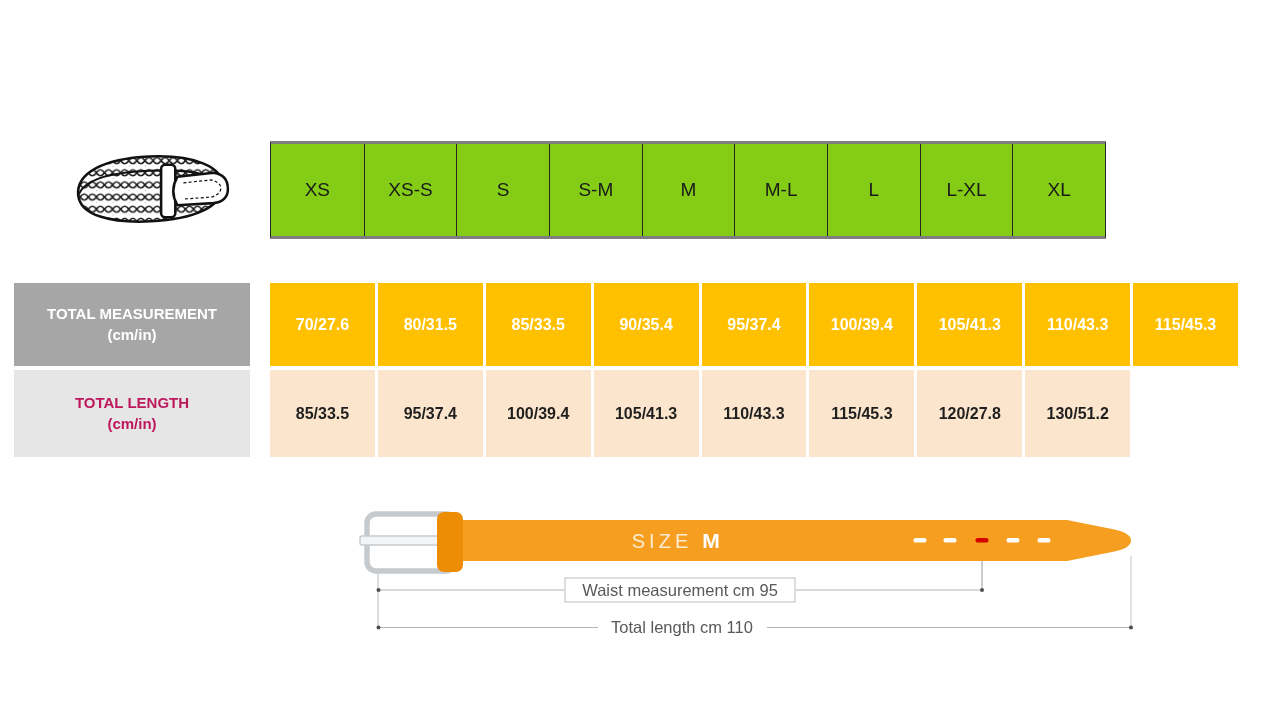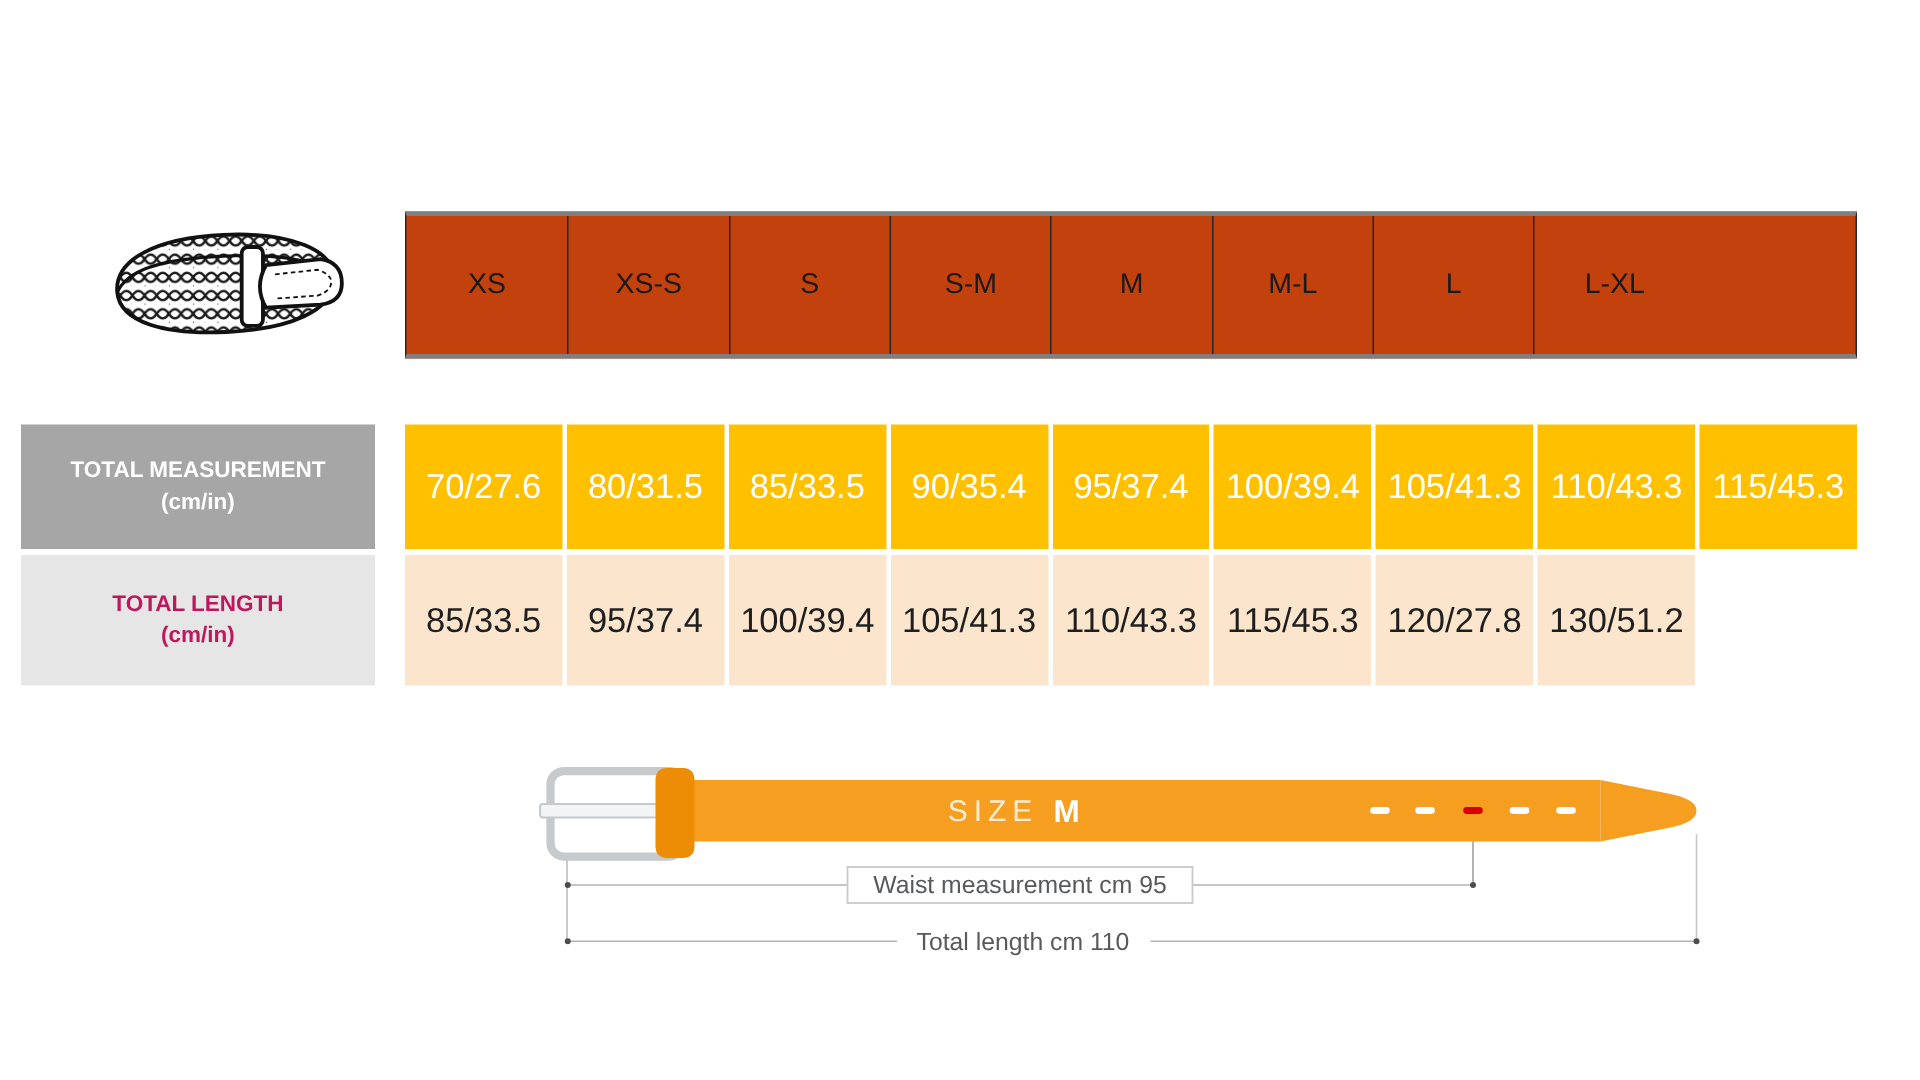--- a/index.html
+++ b/index.html
@@ -4,25 +4,25 @@
 <style>
   html,body{margin:0;padding:0;}
   body{
     width:1280px;height:720px;position:relative;background:#ffffff;
     font-family:"Liberation Sans","DejaVu Sans",sans-serif;overflow:hidden;
   }
   
   .belt-illustration{position:absolute;left:64px;top:142px;width:172px;height:102px;}
   
   .size-header{
-    position:absolute;left:270px;top:141px;width:968px;height:98px;
+    position:absolute;left:270px;top:141px;width:836px;height:98px;
     display:grid;grid-template-columns:repeat(9,1fr);
     border-top:3px solid #7f7f7f;border-bottom:3px solid #7f7f7f;
     border-left:1.5px solid #262626;border-right:1.5px solid #262626;
-    box-sizing:border-box;background:#c2410c;
+    box-sizing:border-box;background:#84cc16;
   }
   .size-header .cell{
     display:flex;align-items:center;justify-content:center;
     font-size:19px;color:#1a1a1a;border-left:1.5px solid #262626;
   }
   .size-header .cell:first-child{border-left:none;}
   
   .row-label{
     position:absolute;left:14px;width:236px;box-sizing:border-box;
     display:flex;flex-direction:column;align-items:center;justify-content:center;
@@ -31,21 +31,21 @@
   .row-label.waist{top:283px;height:83px;background:#a6a6a6;color:#ffffff;}
   .row-label.total{top:370px;height:87px;background:#e7e6e6;color:#be185d;}
   .value-row{
     position:absolute;left:270px;width:968px;
     display:grid;grid-template-columns:repeat(9,1fr);column-gap:3px;
   }
   .value-row.waist{top:283px;height:83px;}
   .value-row.total{top:370px;height:87px;}
   .value-row .cell{
     display:flex;align-items:center;justify-content:center;
-    font-weight:normal;font-size:23px;text-align:right;
+    font-weight:bold;font-size:16px;text-align:right;
   }
   .value-row.waist .cell{background:#ffc000;color:#ffffff;}
   .value-row.total .cell{background:#fce5cd;color:#1f1f1f;}
   
   .belt-diagram{position:absolute;left:355px;top:500px;width:790px;height:150px;}
   .dim-text{fill:#58595b;font-size:16.5px;font-family:"Liberation Sans","DejaVu Sans",sans-serif;}
   .size-text{font-family:"Liberation Sans","DejaVu Sans",sans-serif;}
 </style>
 </head>
 <body>
@@ -69,20 +69,21 @@
 
 <div class="size-header">
   <div class="cell">XS</div>
   <div class="cell">XS-S</div>
   <div class="cell">S</div>
   <div class="cell">S-M</div>
   <div class="cell">M</div>
   <div class="cell">M-L</div>
   <div class="cell">L</div>
   <div class="cell">L-XL</div>
+  <div class="cell">XL</div>
 </div>
 
 <div class="row-label waist">
   <span>TOTAL MEASUREMENT</span>
   <span>(cm/in)</span>
 </div>
 <div class="value-row waist">
   <div class="cell">70/27.6</div>
   <div class="cell">80/31.5</div>
   <div class="cell">85/33.5</div>

